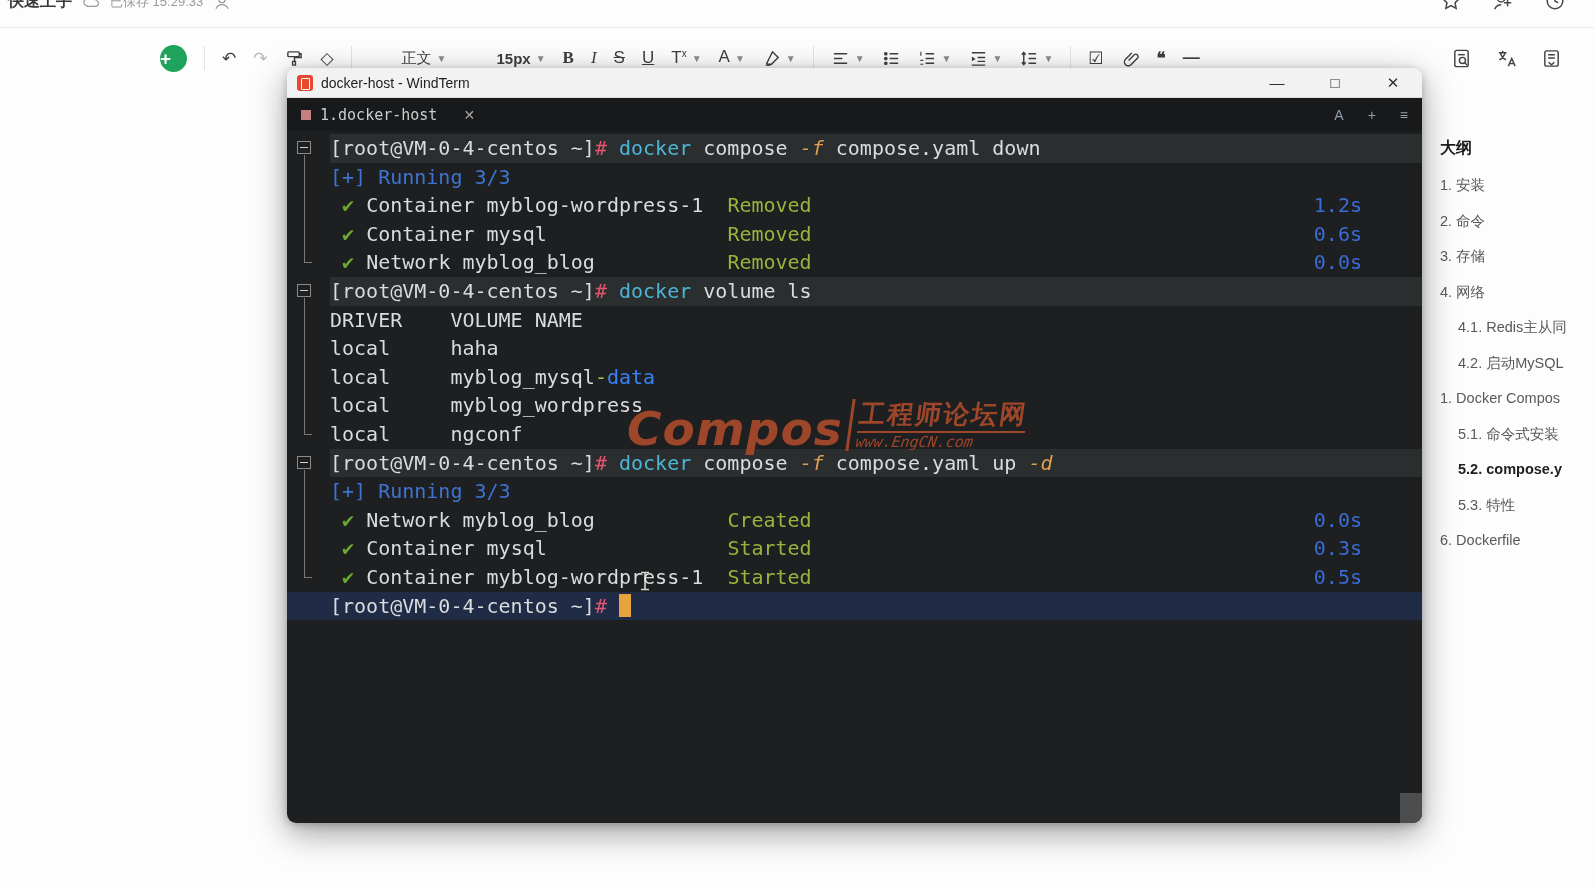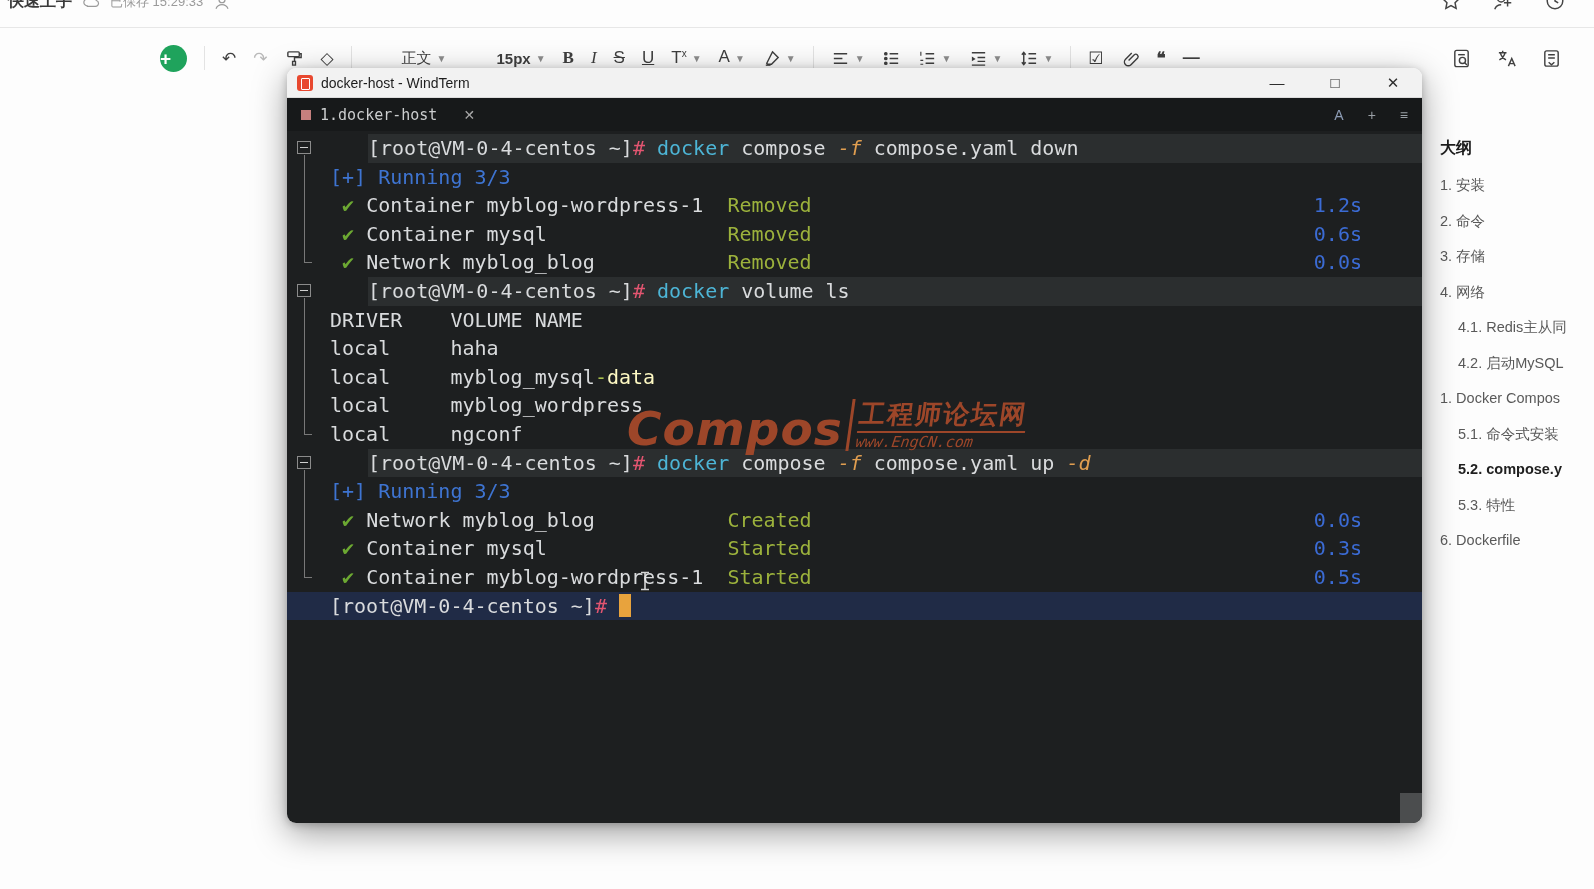--- a/index.html
+++ b/index.html
@@ -59,21 +59,21 @@
   .tab-close { color:#a7a7a7; font-size:14px; margin-left:26px; }
   .tabbar-actions { margin-left:auto; display:flex; gap:24px; align-items:center; }
   .tabbar-actions span { font-size:14px; color:#9aa0a6; }
   .tabbar-actions .act-a { color:#8d9cb5; }
 
   .term-body { position:relative; height:692px; background:#1d1f20; border-radius:0 0 9px 9px;
                overflow:hidden; font-family:"DejaVu Sans Mono", monospace; font-size:20px; }
   .tlines { position:absolute; left:0; top:3px; right:0; padding-left:43px; }
   .tline { position:relative; height:28.6px; line-height:28.6px; white-space:pre; color:#d9dbdd; }
   .tline .segs { white-space:pre; }
-  .tline.cmd { background:#2b2e2f;margin-left:38px; }
+  .tline.cmd { background:#2b2e2f; }
   .tline.cur { background:#202b46; }
   .tline.cur::before { content:""; position:absolute; left:-43px; width:43px; top:0; bottom:0; background:#202b46; }
   .ttime { position:absolute; right:60px; top:0; }
   .cursor { display:inline-block; width:12px; height:23px; background:#e8a33d; vertical-align:-4px; }
 
   
   .rail { position:absolute; left:10px; width:16px;
           top:calc(3px + var(--from) * 28.6px);
           height:calc((var(--to) - var(--from)) * 28.6px + 18px); }
   .rail-box { position:absolute; top:7px; left:0; width:14px; height:13px; border:1px solid #8b8b8b; }
@@ -303,21 +303,21 @@
 
       <div class="tlines" id="term-lines">
           <div class="tline cmd"><span class="segs"><span style="color: rgb(217, 219, 221);">[root@VM-0-4-centos ~]</span><span style="color: rgb(226, 85, 112);">#</span><span style="color: rgb(217, 219, 221);"> </span><span style="color: rgb(77, 181, 214);">docker</span><span style="color: rgb(217, 219, 221);"> compose </span><span style="color: rgb(224, 158, 80); font-style: italic;">-f</span><span style="color: rgb(217, 219, 221);"> compose.yaml down</span></span></div>
           <div class="tline out"><span class="segs"><span style="color: rgb(62, 116, 209);">[+] Running 3/3</span></span></div>
           <div class="tline out"><span class="segs"><span style="color: rgb(217, 219, 221);"> </span><span style="color: rgb(108, 168, 50);">✔</span><span style="color: rgb(217, 219, 221);"> Container myblog-wordpress-1  </span><span style="color: rgb(156, 178, 60);">Removed</span></span><span class="ttime" style="color: rgb(59, 107, 212);">1.2s</span></div>
           <div class="tline out"><span class="segs"><span style="color: rgb(217, 219, 221);"> </span><span style="color: rgb(108, 168, 50);">✔</span><span style="color: rgb(217, 219, 221);"> Container mysql               </span><span style="color: rgb(156, 178, 60);">Removed</span></span><span class="ttime" style="color: rgb(59, 107, 212);">0.6s</span></div>
           <div class="tline out"><span class="segs"><span style="color: rgb(217, 219, 221);"> </span><span style="color: rgb(108, 168, 50);">✔</span><span style="color: rgb(217, 219, 221);"> Network myblog_blog           </span><span style="color: rgb(156, 178, 60);">Removed</span></span><span class="ttime" style="color: rgb(59, 107, 212);">0.0s</span></div>
           <div class="tline cmd"><span class="segs"><span style="color: rgb(217, 219, 221);">[root@VM-0-4-centos ~]</span><span style="color: rgb(226, 85, 112);">#</span><span style="color: rgb(217, 219, 221);"> </span><span style="color: rgb(77, 181, 214);">docker</span><span style="color: rgb(217, 219, 221);"> volume ls</span></span></div>
           <div class="tline out"><span class="segs"><span style="color: rgb(217, 219, 221);">DRIVER    VOLUME NAME</span></span></div>
           <div class="tline out"><span class="segs"><span style="color: rgb(217, 219, 221);">local     haha</span></span></div>
-          <div class="tline out"><span class="segs"><span style="color: rgb(217, 219, 221);">local     myblog_mysql</span><span style="color: rgb(169, 192, 77);">-</span><span style="color: #fef9c3;">data</span></span></div>
+          <div class="tline out"><span class="segs"><span style="color: rgb(217, 219, 221);">local     myblog_mysql</span><span style="color: rgb(169, 192, 77);">-</span><span style="color: #3b82f6;">data</span></span></div>
           <div class="tline out"><span class="segs"><span style="color: rgb(217, 219, 221);">local     myblog_wordpress</span></span></div>
           <div class="tline out"><span class="segs"><span style="color: rgb(217, 219, 221); margin-top: 31px;">local     ngconf</span></span></div>
           <div class="tline cmd"><span class="segs"><span style="color: rgb(217, 219, 221);">[root@VM-0-4-centos ~]</span><span style="color: rgb(226, 85, 112);">#</span><span style="color: rgb(217, 219, 221);"> </span><span style="color: rgb(77, 181, 214);">docker</span><span style="color: rgb(217, 219, 221);"> compose </span><span style="color: rgb(224, 158, 80); font-style: italic;">-f</span><span style="color: rgb(217, 219, 221);"> compose.yaml up </span><span style="color: rgb(224, 158, 80); font-style: italic;">-d</span></span></div>
           <div class="tline out"><span class="segs"><span style="color: rgb(62, 116, 209);">[+] Running 3/3</span></span></div>
           <div class="tline out"><span class="segs"><span style="color: rgb(217, 219, 221);"> </span><span style="color: rgb(108, 168, 50);">✔</span><span style="color: rgb(217, 219, 221);"> Network myblog_blog           </span><span style="color: rgb(156, 178, 60);">Created</span></span><span class="ttime" style="color: rgb(59, 107, 212);">0.0s</span></div>
           <div class="tline out"><span class="segs"><span style="color: rgb(217, 219, 221);"> </span><span style="color: rgb(108, 168, 50);">✔</span><span style="color: rgb(217, 219, 221);"> Container mysql               </span><span style="color: rgb(156, 178, 60);">Started</span></span><span class="ttime" style="color: rgb(59, 107, 212);">0.3s</span></div>
           <div class="tline out"><span class="segs"><span style="color: rgb(217, 219, 221);"> </span><span style="color: rgb(108, 168, 50);">✔</span><span style="color: rgb(217, 219, 221);"> Container myblog-wordpress-1  </span><span style="color: rgb(156, 178, 60);">Started</span></span><span class="ttime" style="color: rgb(59, 107, 212);">0.5s</span></div>
           <div class="tline cur"><span class="segs"><span style="color: rgb(217, 219, 221);">[root@VM-0-4-centos ~]</span><span style="color: rgb(226, 85, 112);">#</span><span style="color: rgb(217, 219, 221);"> </span></span><span class="cursor"></span></div>
         </div>
 

